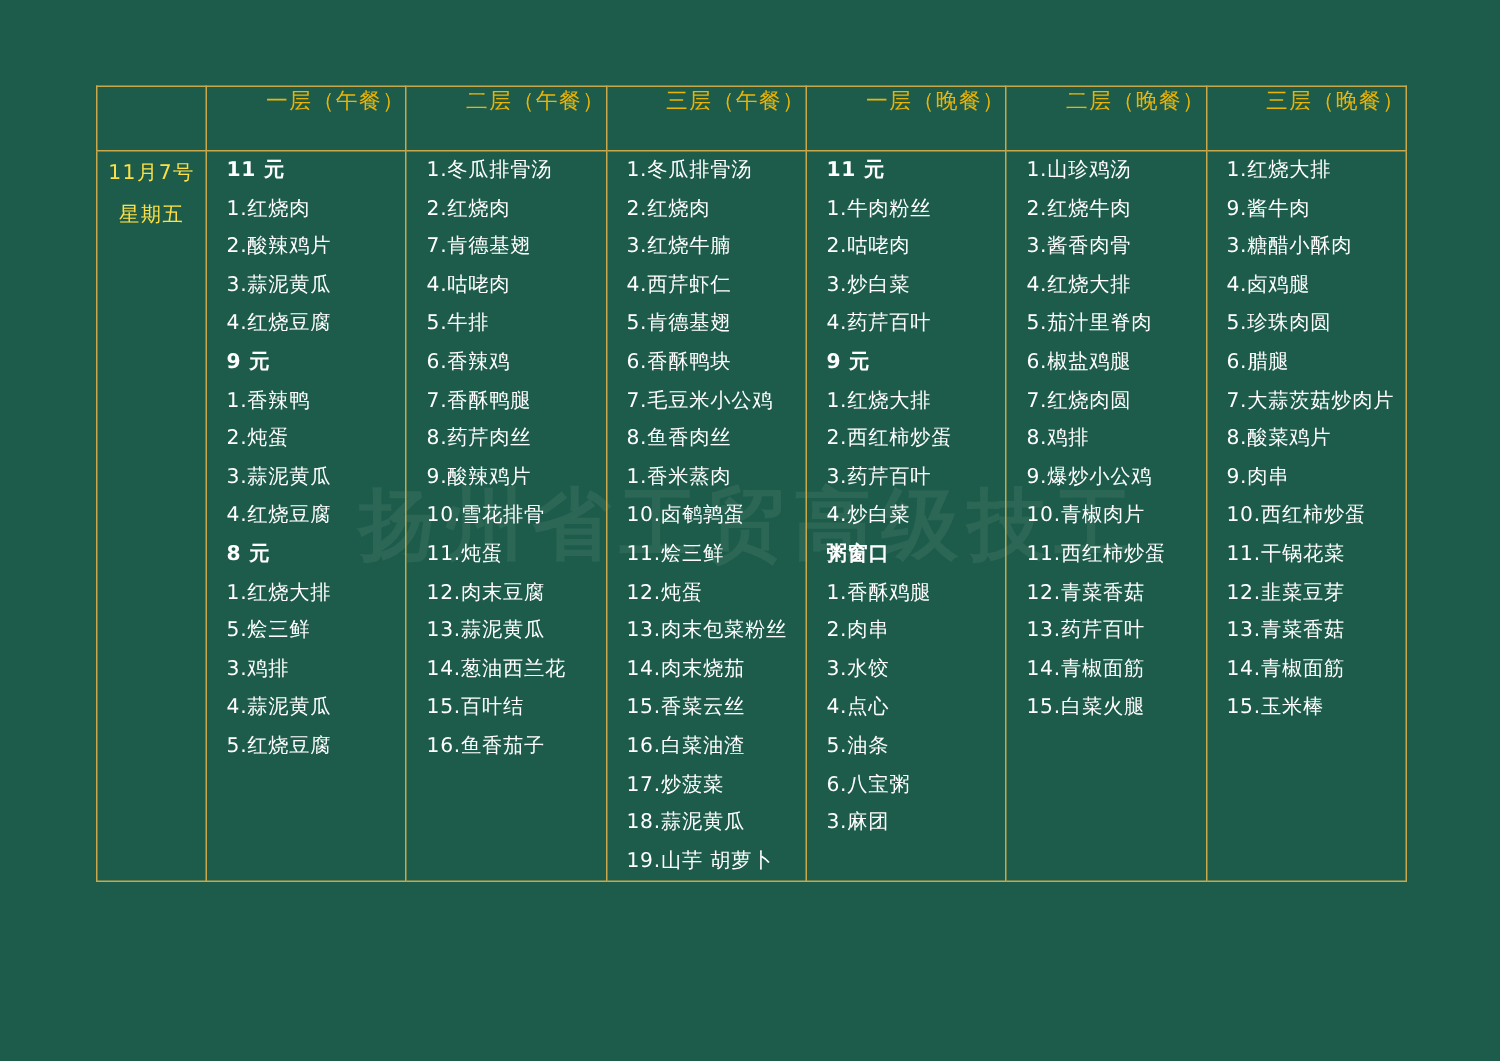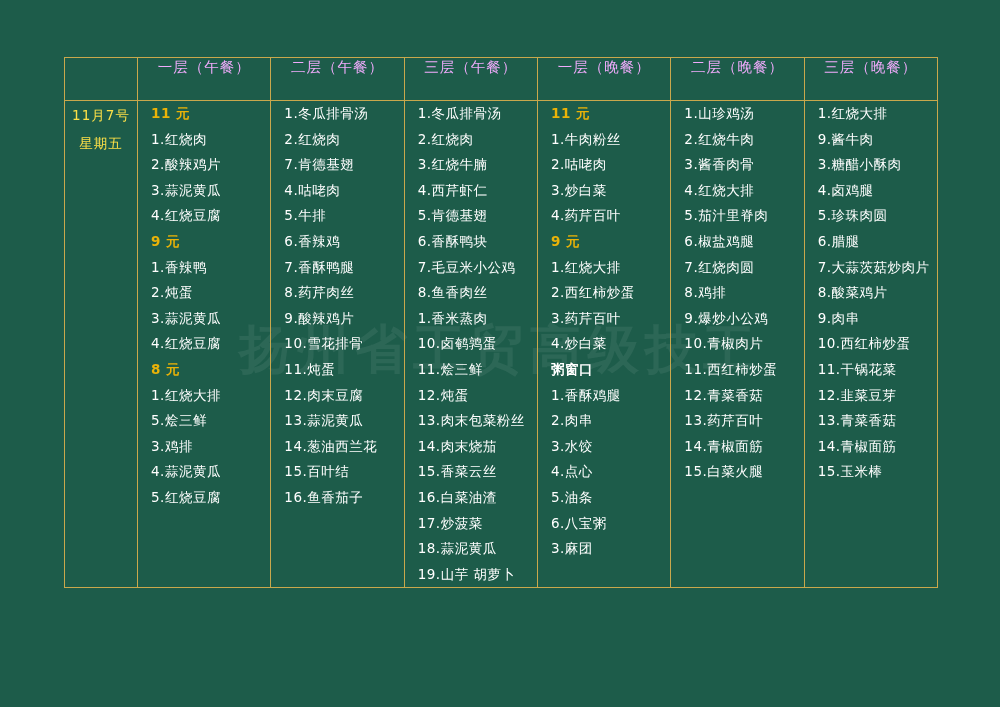--- a/index.html
+++ b/index.html
@@ -45,24 +45,24 @@
   table.menu td, table.menu th {
     border: 1px solid #c9a84c;
     vertical-align: top;
     padding: 0;
   }
   th.corner {
     width: 72px;
   }
   th.hdr {
     height: 42px;
-    color: #f0abfc;
+    color: #eab308;
     font-size: 14.5px;
     font-weight: normal;
-    text-align: center;
+    text-align: right;
     vertical-align: middle;
     letter-spacing: 1px;
   }
   td.daycell {
     width: 72px;
     text-align: center;
     vertical-align: middle;
     color: #fde047;
     font-size: 13.5px;
     line-height: 28px;
@@ -73,21 +73,21 @@
   }
   .item {
     color: #ffffff;
     font-size: 13.5px;
     line-height: 25.6px;
     padding-left: 13px;
     white-space: nowrap;
     letter-spacing: 0.5px;
   }
   .item.price {
-    color: #eab308;
+    color: #ffffff;
     font-weight: bold;
   }
   .item.section {
     color: #ffffff;
     font-weight: bold;
   }
 </style>
 </head>
 <body>
 

